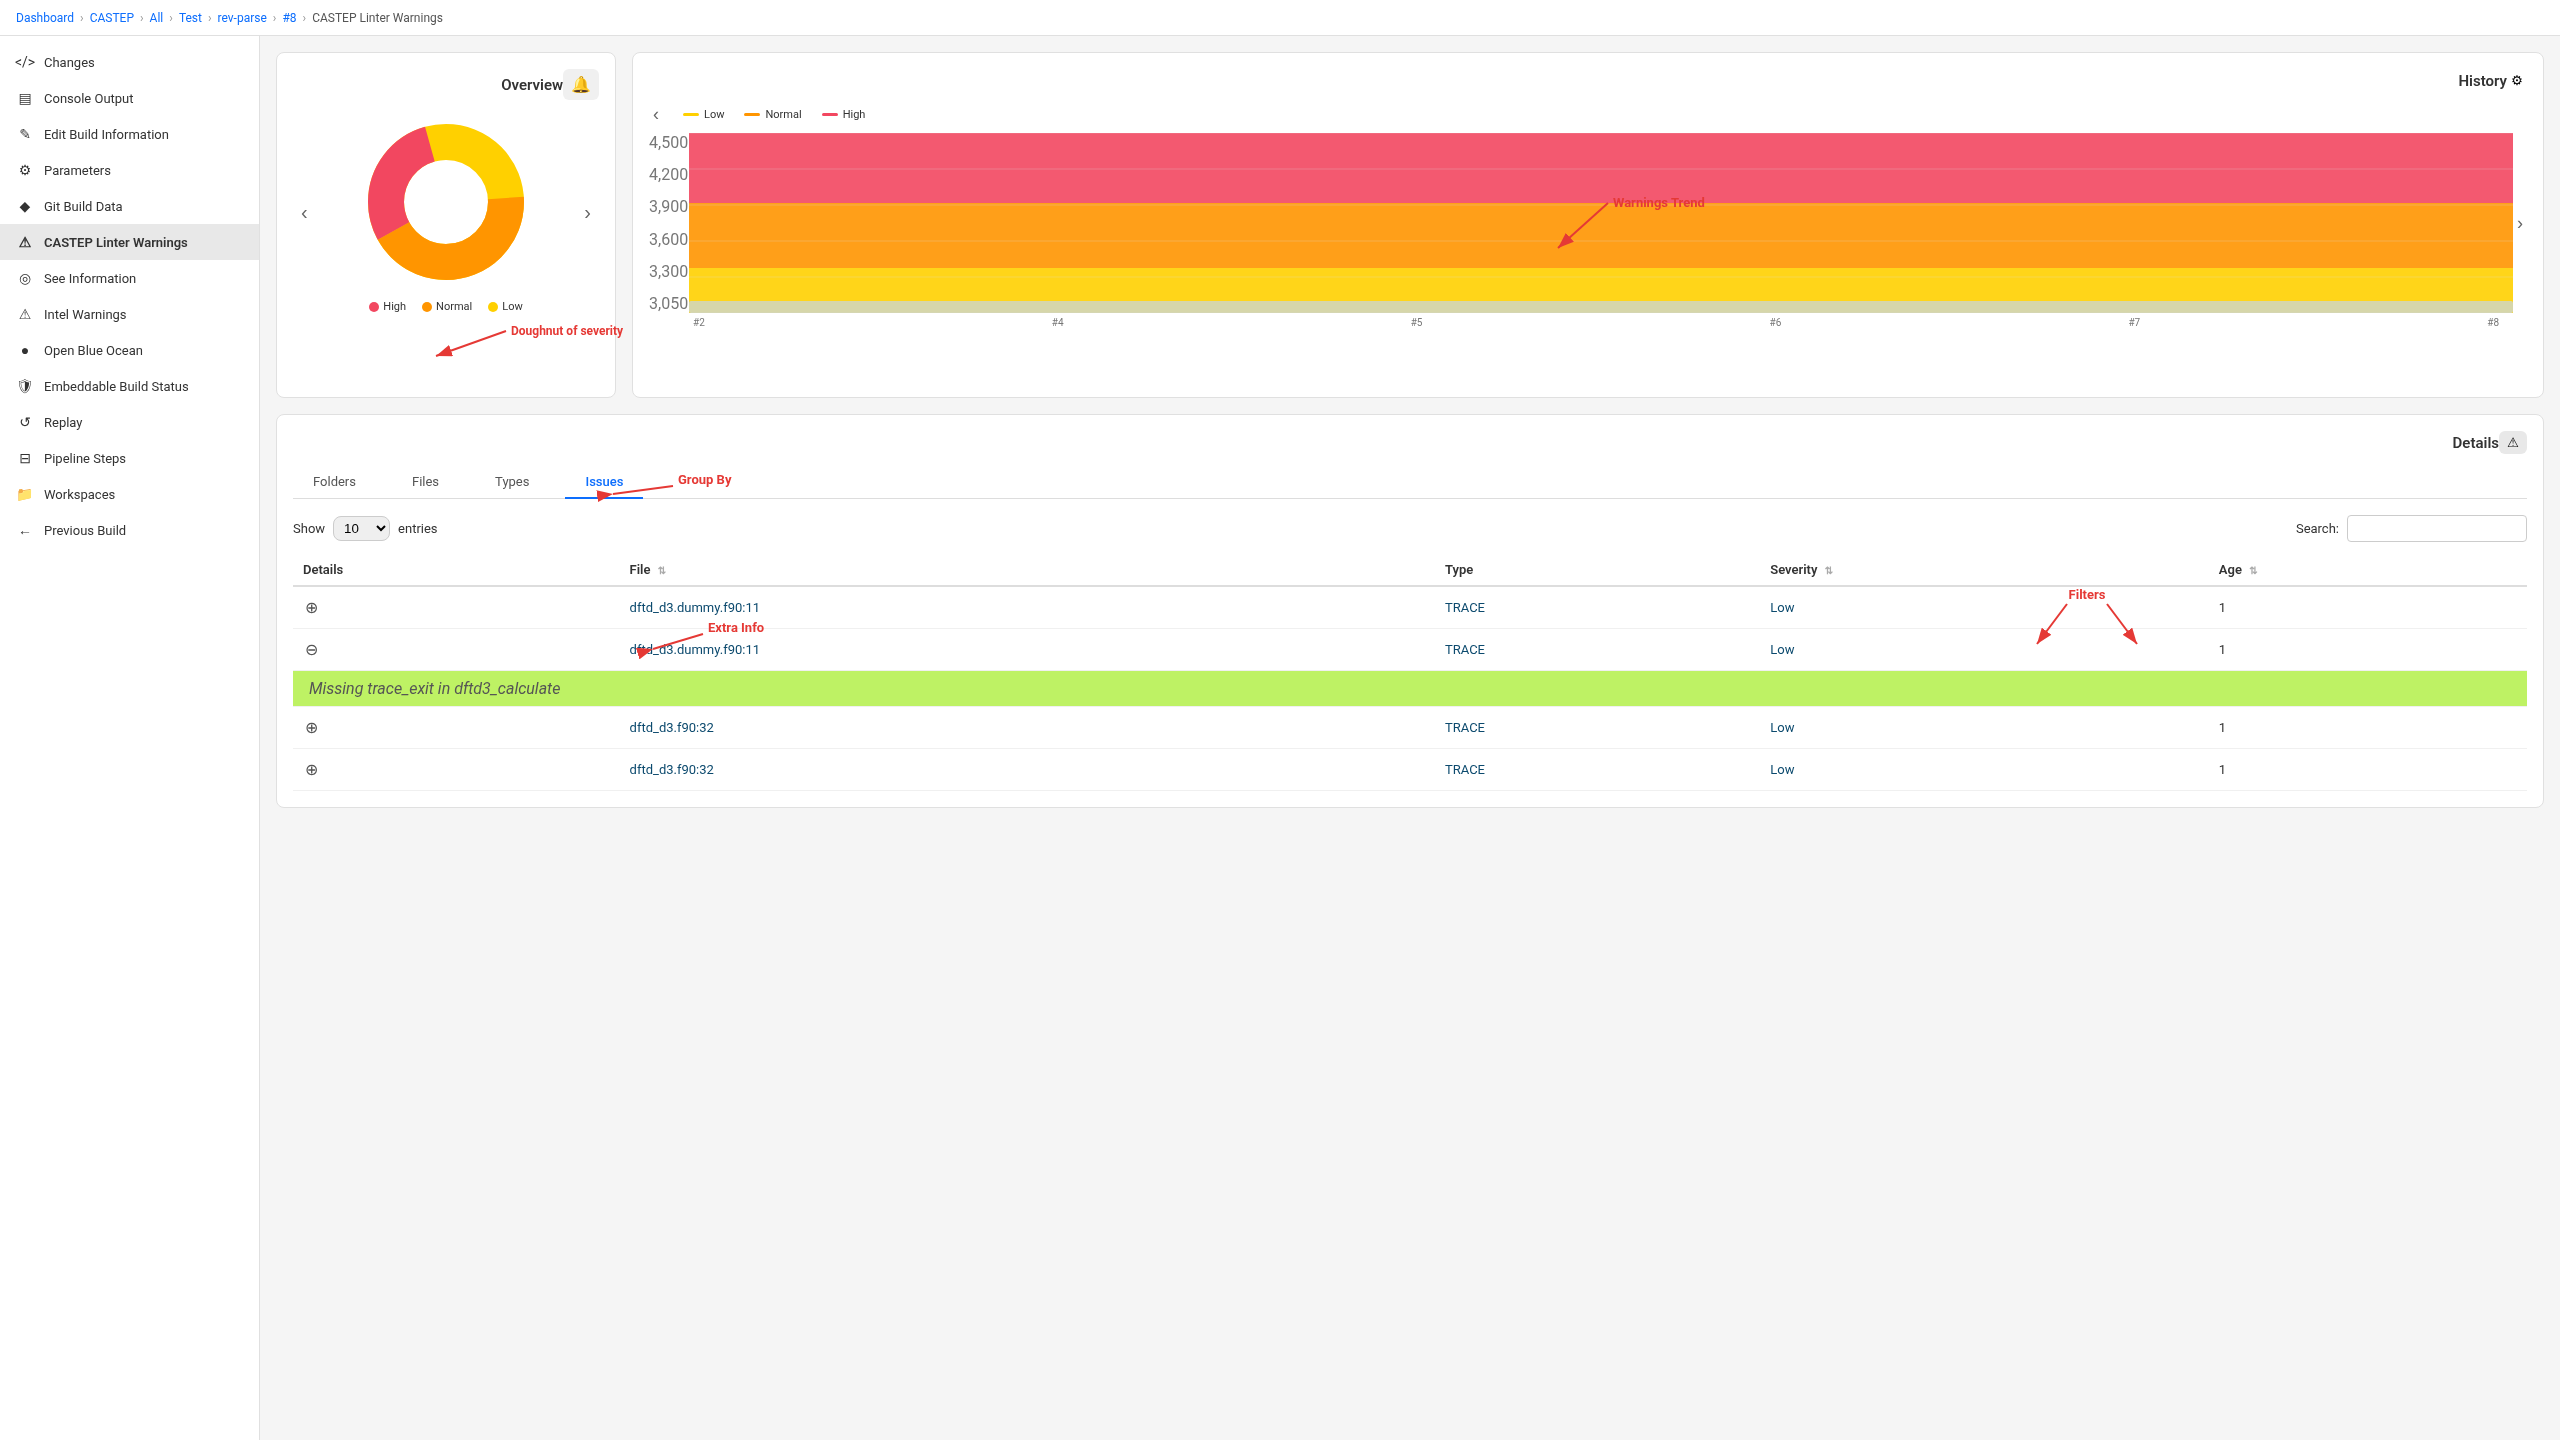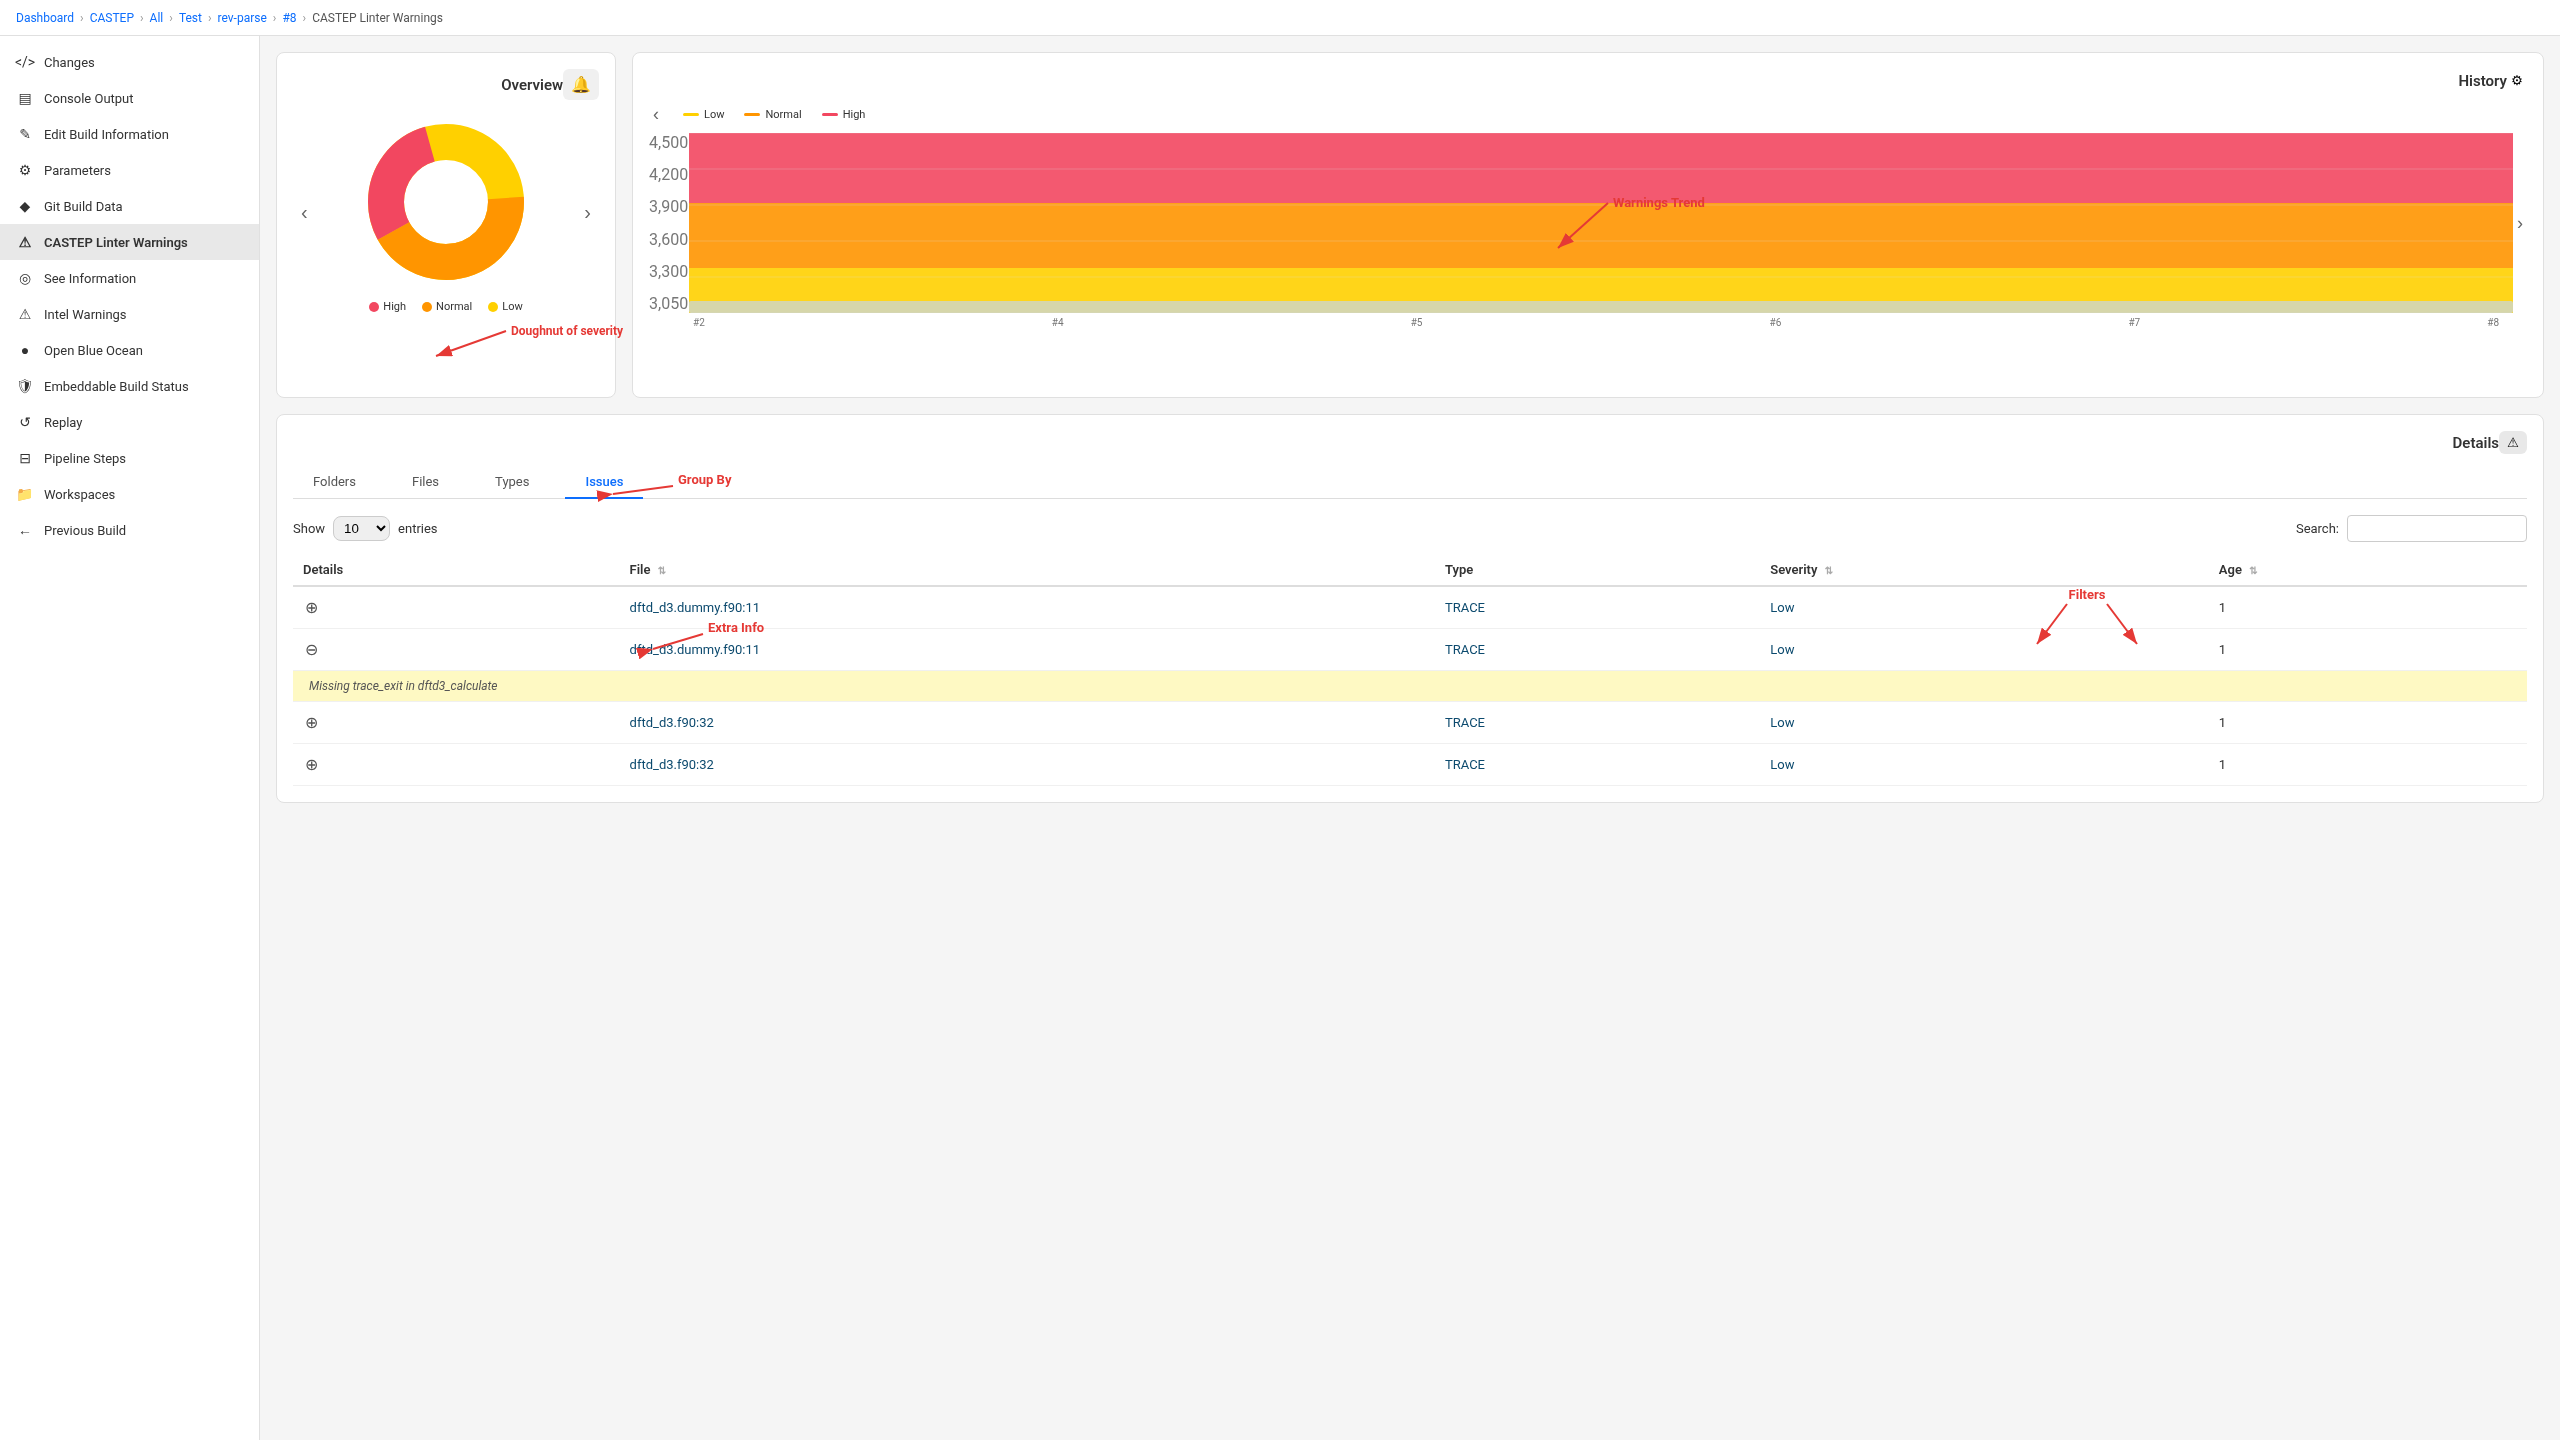--- a/index.html
+++ b/index.html
@@ -372,21 +372,21 @@
               <td>
                 <a href="#">TRACE</a>
               </td>
               <td class="severity-low">
                 <a href="#">Low</a>
               </td>
               <td>1</td>
             </tr>
 
             <tr>
-              <td colspan="5" style="background:#fef9c3;font-size:12px;color:#555;padding:8px 16px;font-style:italic;">Missing trace_exit in dftd3_calculate</td>
+              <td colspan="5" style="background:#bef264;font-size:16px;color:#555;padding:8px 16px;font-style:italic;">Missing trace_exit in dftd3_calculate</td>
             </tr>
 
             <tr class="table-row">
               <td>
                 <button class="expand-btn">⊕</button>
               </td>
               <td>
                 <a href="#">dftd_d3.f90:32</a>
               </td>
               <td>

